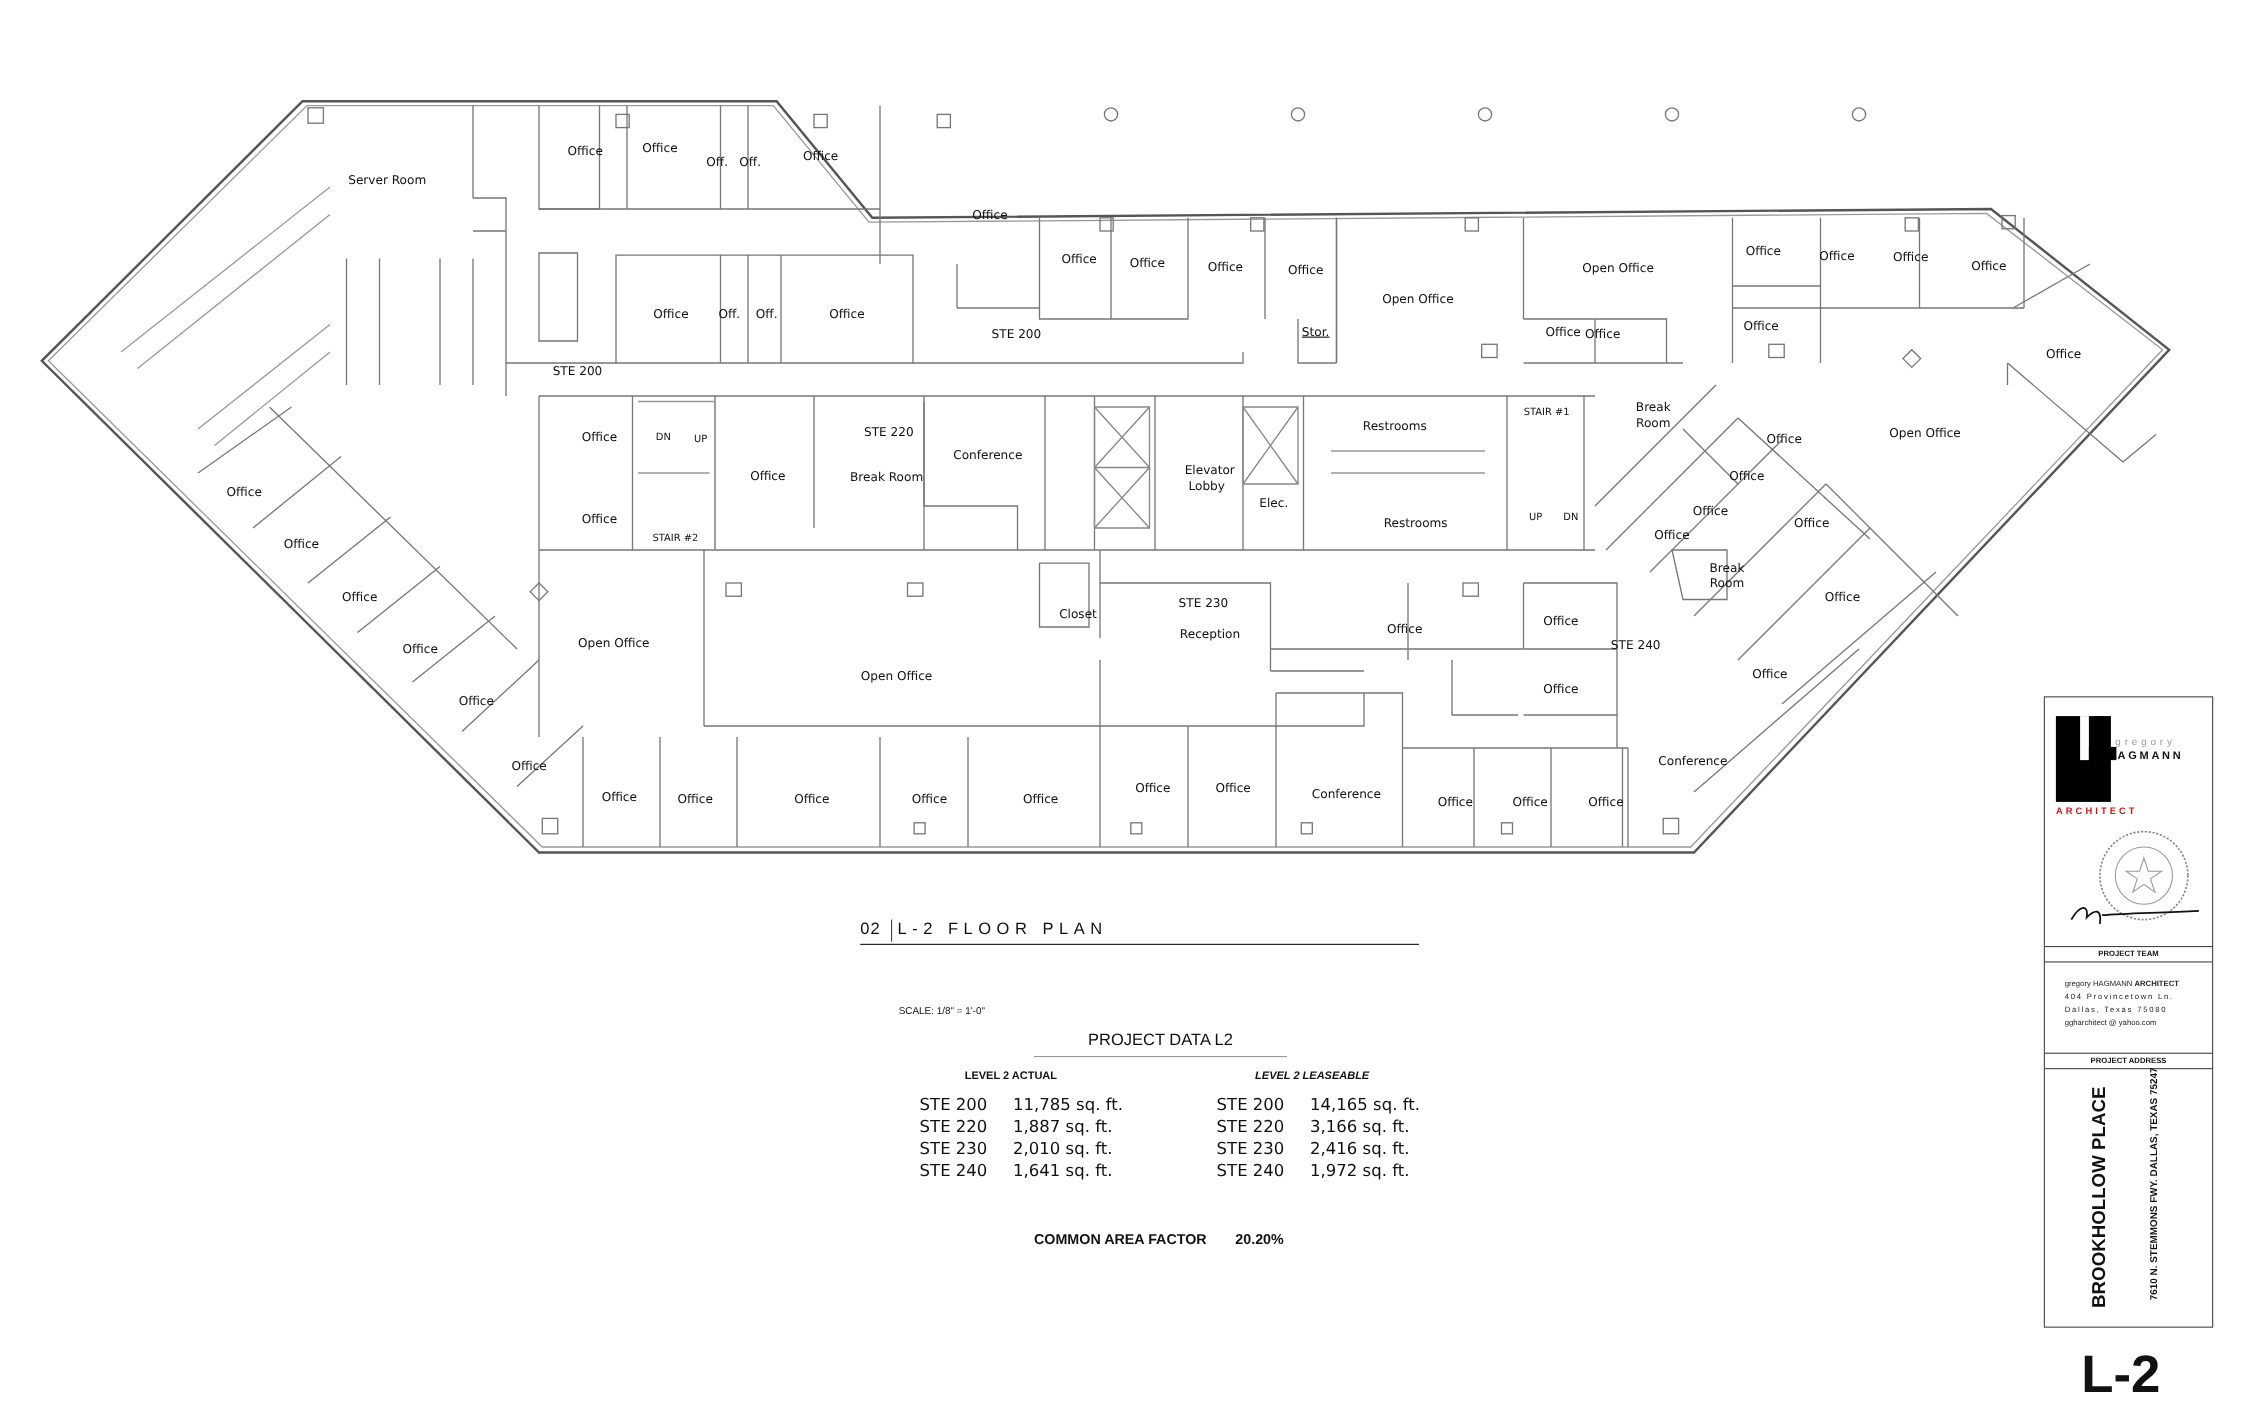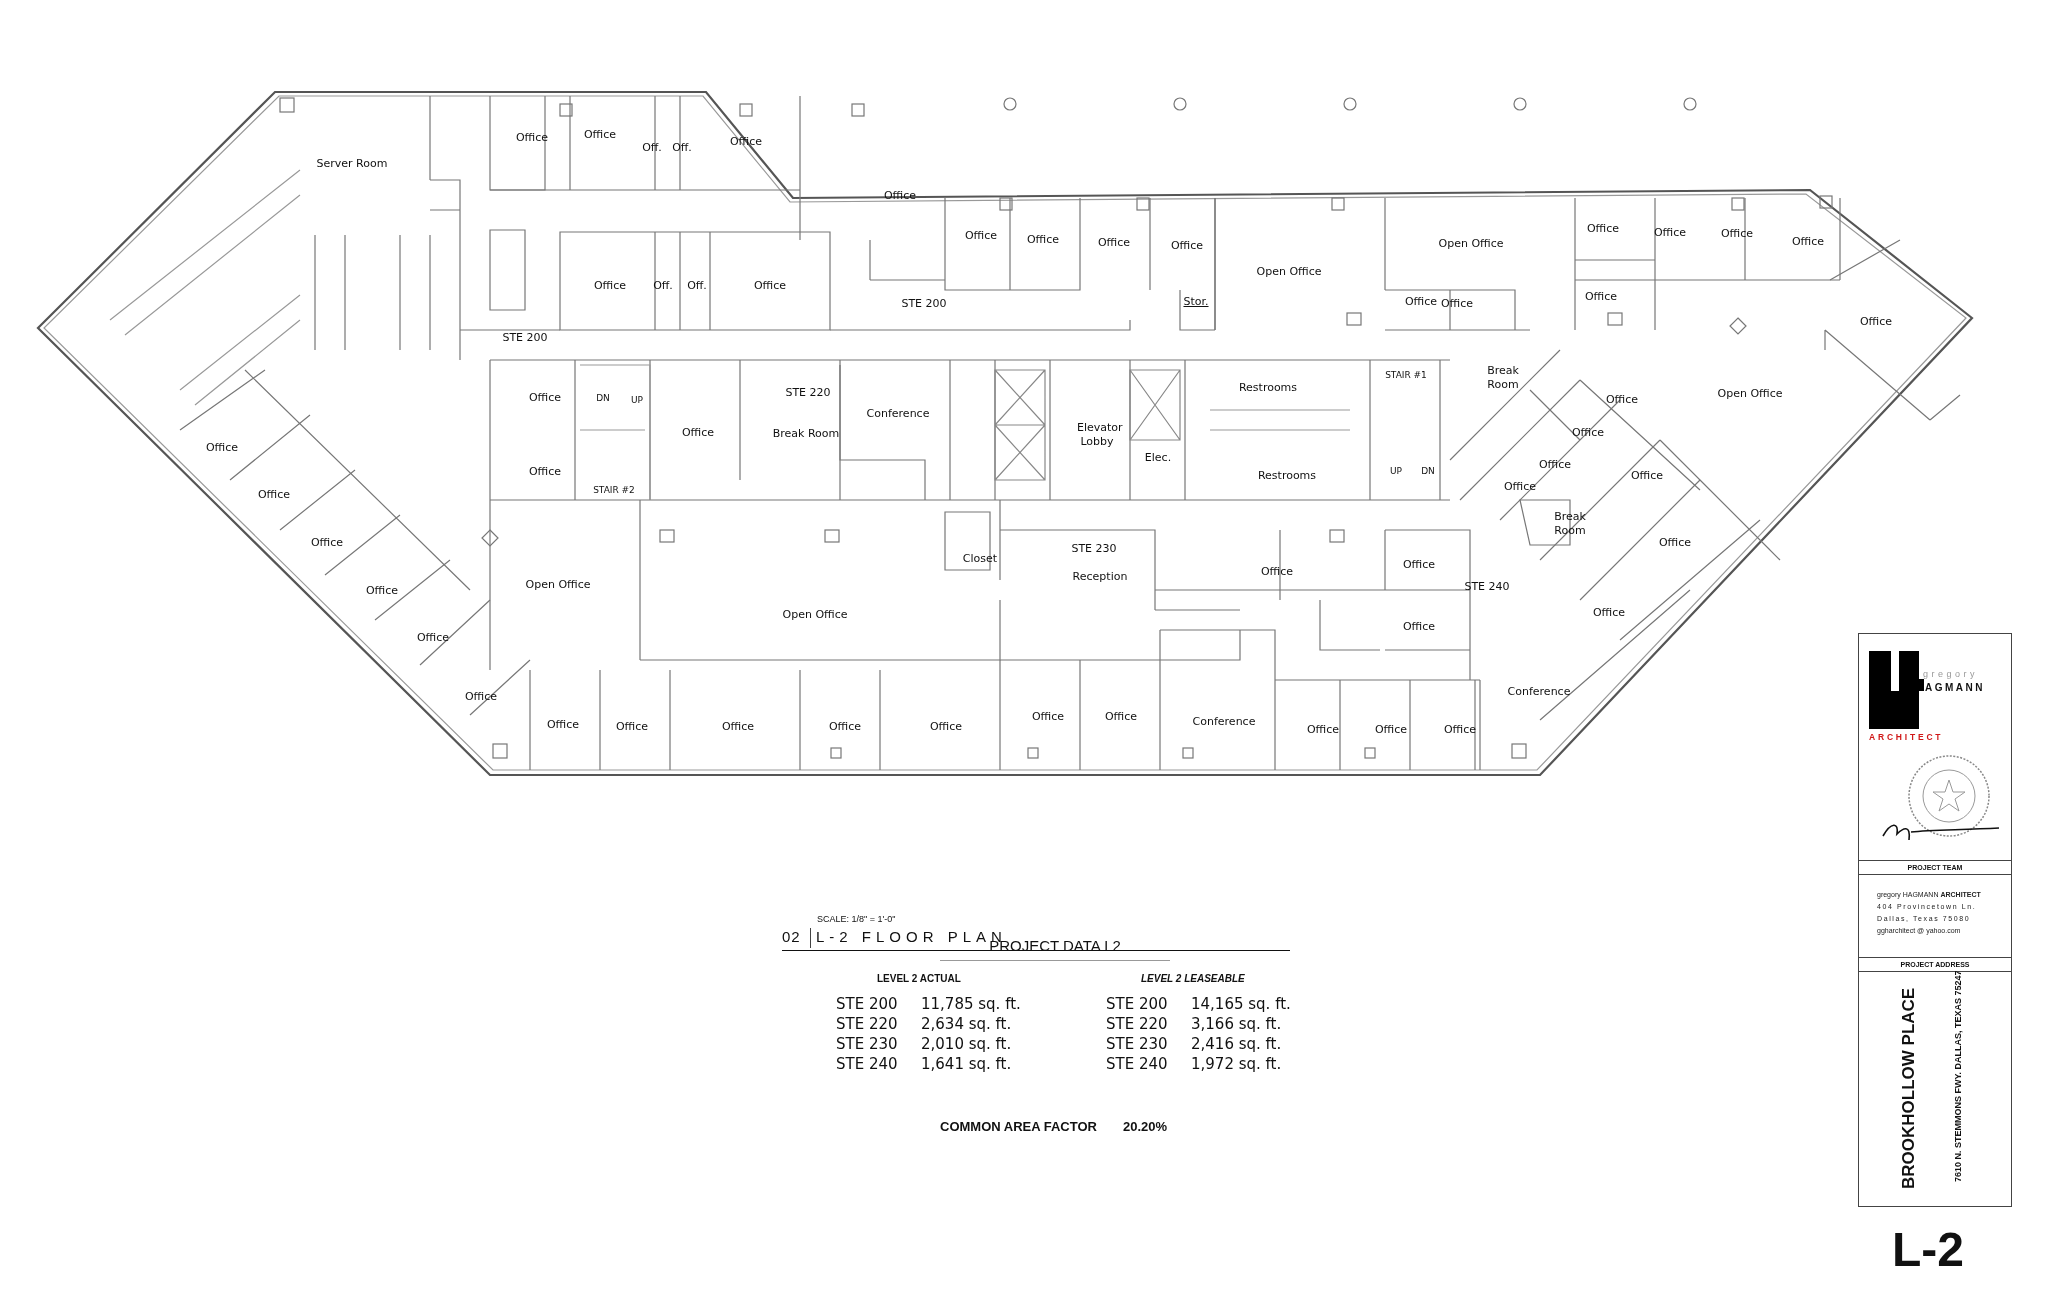--- a/index.html
+++ b/index.html
@@ -1,21 +1,21 @@
 <!DOCTYPE html>
 <html><head>
 <meta charset="utf-8">
 <style>
   html,body{margin:0;padding:0;background:#fff;}
   body{width:2048px;height:1293px;position:relative;overflow:hidden;font-family:"DejaVu Sans",sans-serif;color:#111;}
   #plan{position:absolute;left:0;top:0;}
   .rl{position:absolute;font-family:"DejaVu Sans",sans-serif;font-size:11px;color:#111;white-space:nowrap;transform:translate(-50%,-50%);text-align:center;line-height:14px;}
   .rl.small{font-size:9px;}
   
-  #title-row{position:absolute;left:782px;top:928px;width:508px;border-bottom:1.5px solid #111;height:22px;}
+  #title-row{position:absolute;left:782px;top:836px;width:508px;border-bottom:1.5px solid #111;height:22px;}
   #title-num{position:absolute;left:0;top:0;font-family:"Liberation Sans",sans-serif;font-size:15px;letter-spacing:1px;}
   #title-sep{position:absolute;left:28px;top:0;height:20px;border-left:1px solid #444;}
   #title-text{position:absolute;left:34px;top:0;font-family:"Liberation Sans",sans-serif;font-size:15px;letter-spacing:5px;}
   #scale{position:absolute;left:817px;top:914px;font-family:"Liberation Sans",sans-serif;font-size:9px;}
   #pd-title{position:absolute;left:940px;top:937px;width:230px;text-align:center;font-family:"Liberation Sans",sans-serif;font-size:15px;}
   #pd-rule{position:absolute;left:940px;top:960px;width:230px;border-top:1px solid #999;}
   .pd-head{position:absolute;top:973px;font-family:"Liberation Sans",sans-serif;font-size:10px;font-weight:bold;}
   .pd-col{position:absolute;top:994px;font-family:"DejaVu Sans",sans-serif;font-size:15px;line-height:20px;}
   .pd-row{display:flex;}
   .pd-row .ste{width:85px;}
@@ -207,21 +207,21 @@
 <div class="pd-head" style="left:877px;">LEVEL 2 ACTUAL</div>
 <div class="pd-head" style="left:1141px;font-style:italic;">LEVEL 2 LEASEABLE</div>
 
 <div class="pd-col" style="left:836px;">
   <div class="pd-row">
       <span class="ste">STE 200</span>
       <span>11,785 sq. ft.</span>
     </div>
   <div class="pd-row">
       <span class="ste">STE 220</span>
-      <span>2,634 sq. ft.</span>
+      <span>1,887 sq. ft.</span>
     </div>
   <div class="pd-row">
       <span class="ste">STE 230</span>
       <span>2,010 sq. ft.</span>
     </div>
   <div class="pd-row">
       <span class="ste">STE 240</span>
       <span>1,641 sq. ft.</span>
     </div>
 </div>

